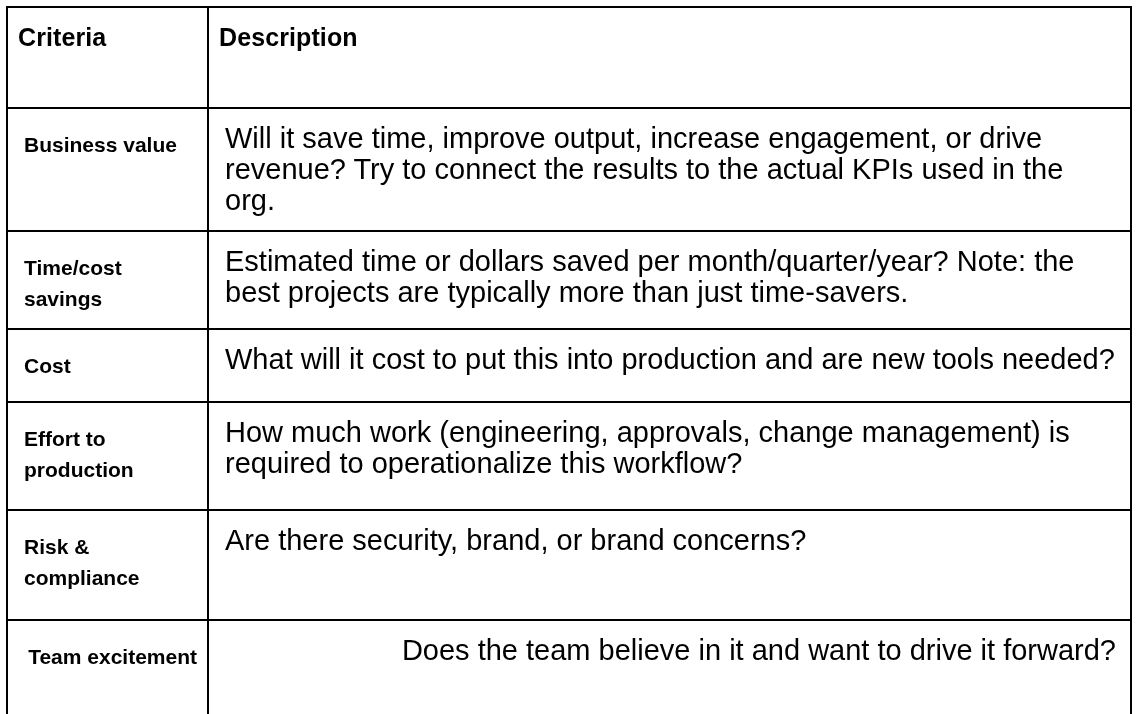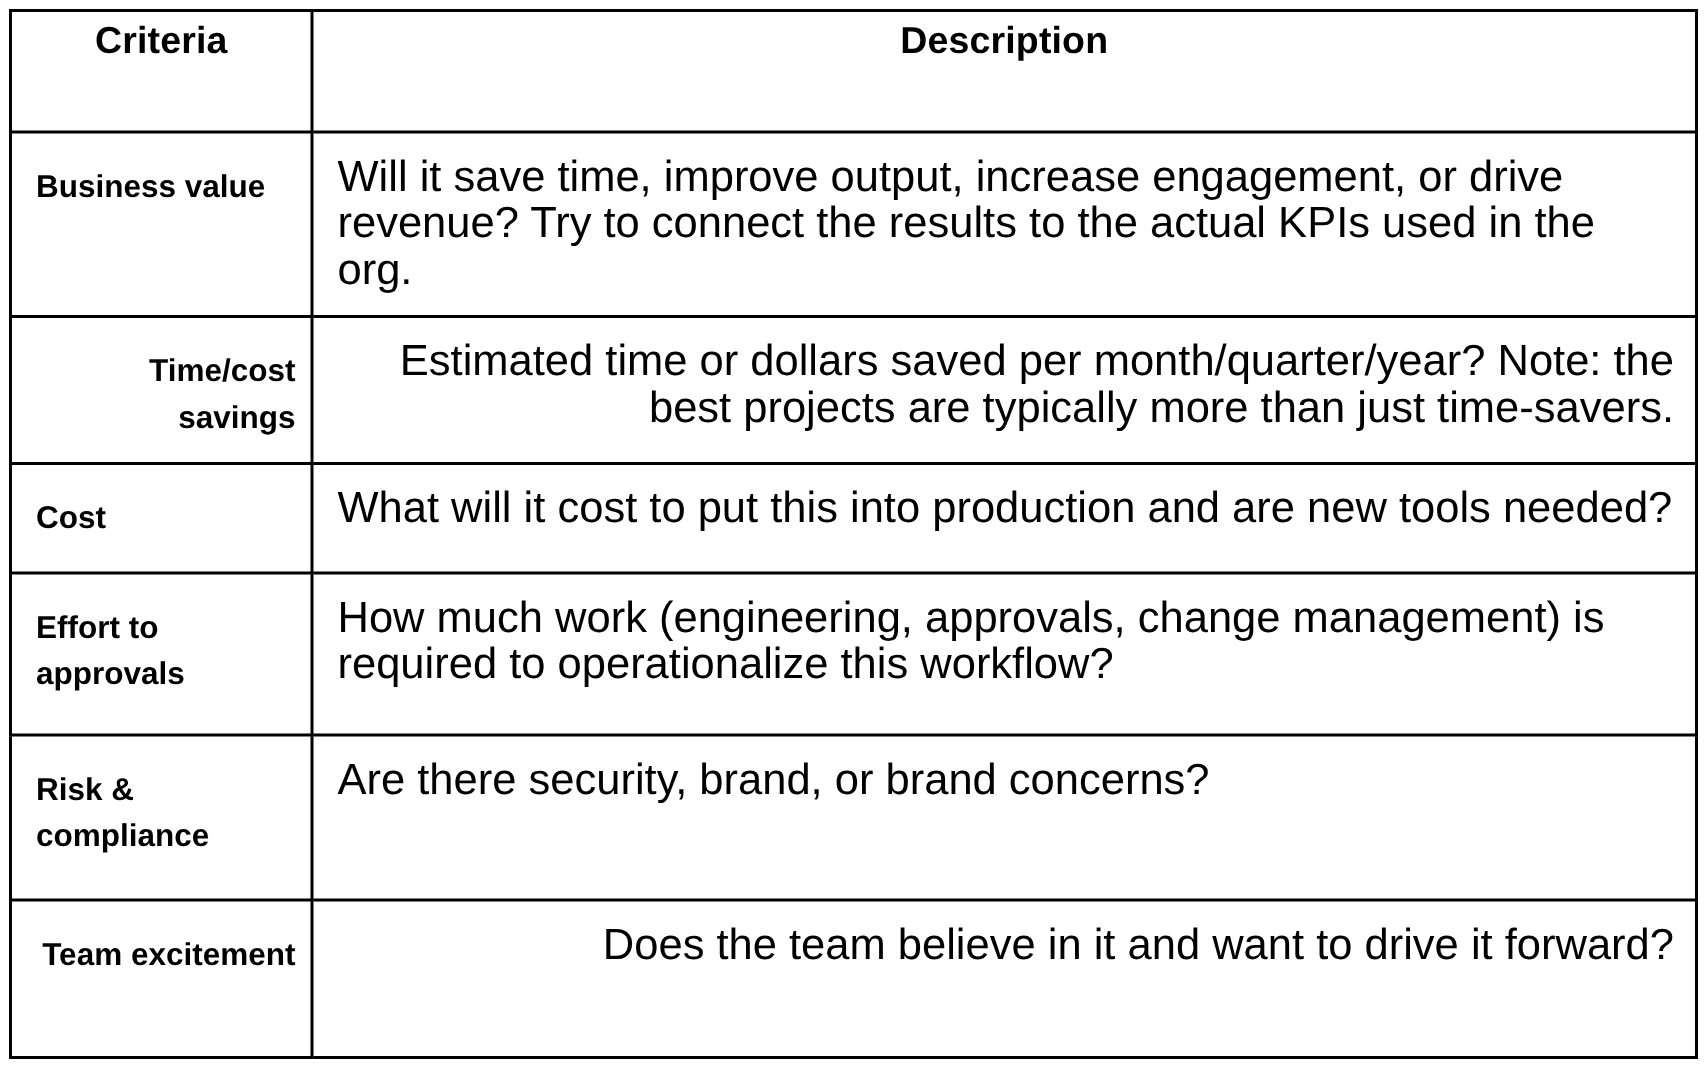--- a/index.html
+++ b/index.html
@@ -39,26 +39,26 @@
   table.criteria-table th,
   table.criteria-table td {
     border: 2px solid #000000;
     vertical-align: top;
     background: #ffffff;
   }
 
   
   .head-cell {
     height: 69px;
-    text-align: center;
+    text-align: left;
     vertical-align: middle;
     font-weight: bold;
     font-size: 25px;
     letter-spacing: 0.1px;
-    padding: 5px 10px;
+    padding: 15px 10px;
   }
 
   
   .criteria-cell {
     font-weight: bold;
     font-size: 21px;
     line-height: 31px;
     padding: 20px 10px 14px 16px;
     word-break: break-word;
   }
@@ -68,21 +68,21 @@
     font-size: 29px;
     line-height: 31px;
     padding: 14px 14px 14px 16px;
   }
 
   
   tr.row-h100 .criteria-cell,
   tr.row-h100 .description-cell { height: 72px; }
 
   tr.row-h68 .criteria-cell,
-  tr.row-h68 .description-cell { height: 40px; text-align: right; }
+  tr.row-h68 .description-cell { height: 40px; }
 
   tr.row-h100b .criteria-cell,
   tr.row-h100b .description-cell { height: 72px; }
 
   tr.row-h65 .criteria-cell,
   tr.row-h65 .description-cell { height: 37px; margin-left: 37px; }
 
   tr.row-h102 .criteria-cell,
   tr.row-h102 .description-cell { height: 74px; margin-top: 48px; }
 
@@ -111,21 +111,21 @@
         </tr>
         <tr class="row-h68">
           <td class="criteria-cell">Time/cost savings</td>
           <td class="description-cell">Estimated time or dollars saved per month/quarter/year? Note: the best projects are typically more than just time-savers.</td>
         </tr>
         <tr class="row-h65">
           <td class="criteria-cell">Cost</td>
           <td class="description-cell">What will it cost to put this into production and are new tools needed?</td>
         </tr>
         <tr class="row-h100b">
-          <td class="criteria-cell">Effort to approvals</td>
+          <td class="criteria-cell">Effort to production</td>
           <td class="description-cell">How much work (engineering, approvals, change management) is required to operationalize this workflow?</td>
         </tr>
         <tr class="row-h102">
           <td class="criteria-cell">Risk &amp; compliance</td>
           <td class="description-cell">Are there security, brand, or brand concerns?</td>
         </tr>
         <tr class="row-h97">
           <td class="criteria-cell">Team excitement</td>
           <td class="description-cell">Does the team believe in it and want to drive it forward?</td>
         </tr>

